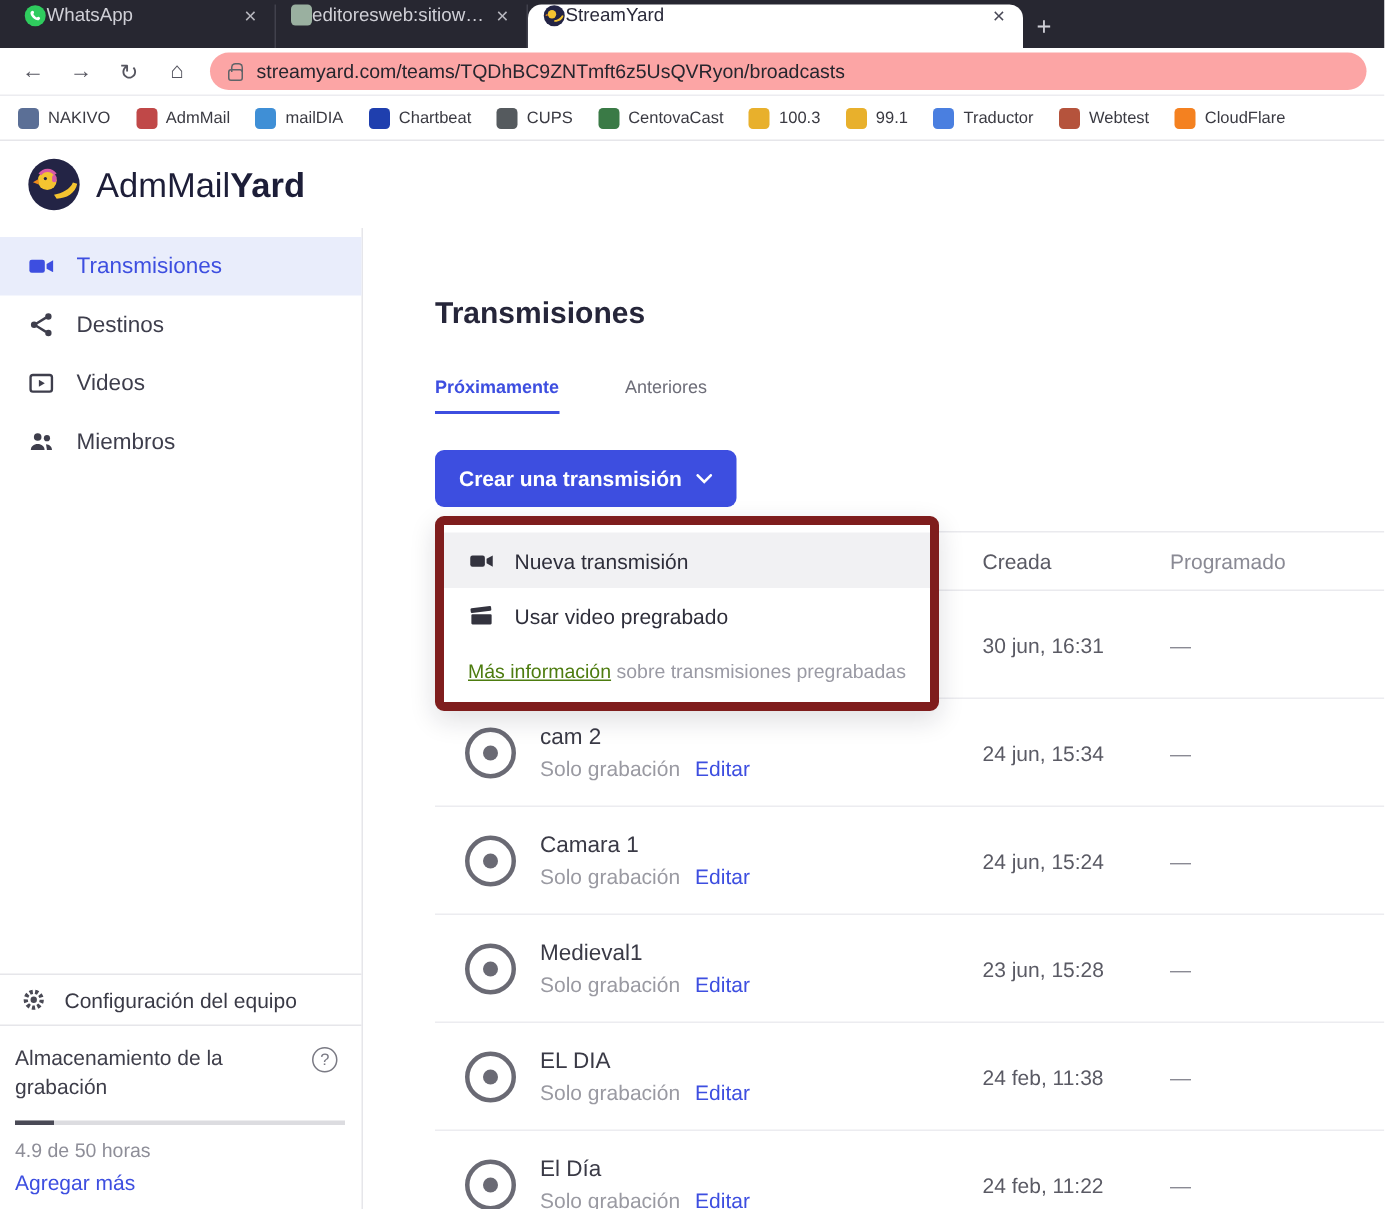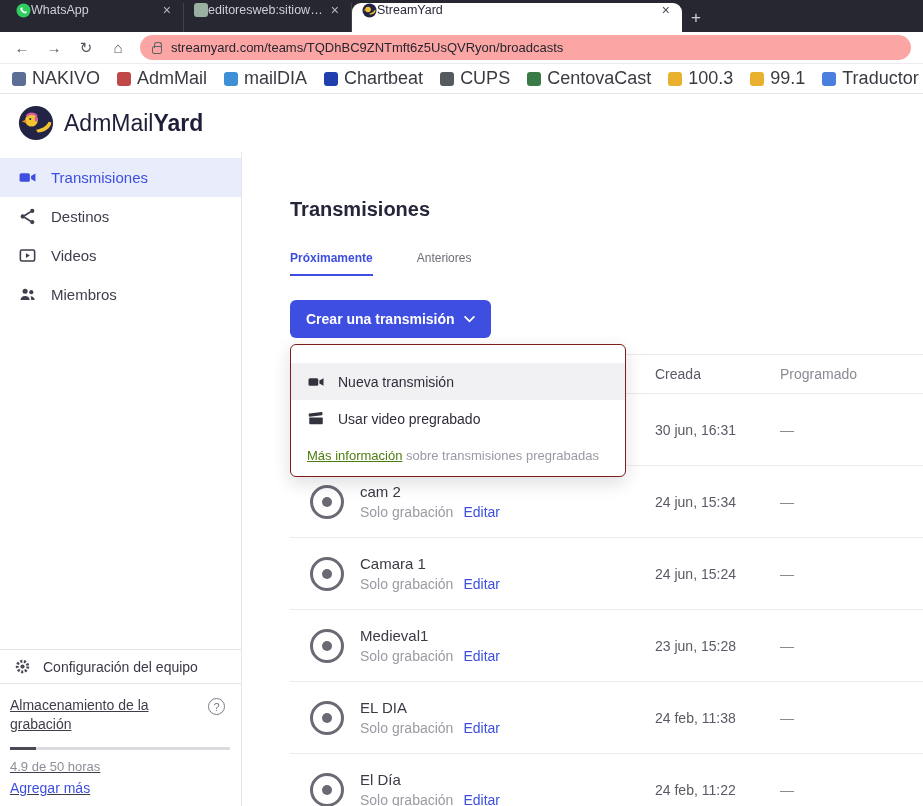--- a/index.html
+++ b/index.html
@@ -23,62 +23,62 @@
   .fav-doc { width:14px; height:14px; border-radius:3px; background:#9ab0a0; flex:none; }
 
   .addressbar { height:32px; background:#fff; border-bottom:1px solid #ececf0; display:flex; align-items:center; padding:0 12px; gap:12px; flex:none; }
   .nav-ic { color:#565660; font-size:15px; width:20px; text-align:center; cursor:pointer; }
   .url-pill { flex:1; height:25px; background:#fca5a5; border-radius:13px; display:flex; align-items:center; padding:0 12px; gap:9px; cursor:text; }
   .lock { width:10px; height:8px; border:1.5px solid #5f6368; border-radius:2px; position:relative; margin-top:4px; flex:none; }
   .lock:before { content:""; position:absolute; top:-5px; left:1px; width:6px; height:5px; border:1.5px solid #5f6368; border-bottom:none; border-radius:3px 3px 0 0; }
   .url-text { font-size:13px; color:#26262e; white-space:nowrap; overflow:hidden; }
 
   .bookmarksbar { height:30px; background:#fff; border-bottom:1px solid #e6e6ea; display:flex; align-items:center; padding:0 12px; gap:17px; flex:none; }
-  .bm { display:flex; align-items:center; gap:6px; font-size:18px; color:#3a3a42; cursor:pointer; white-space:nowrap; }
+  .bm { display:flex; align-items:center; gap:6px; font-size:11px; color:#3a3a42; cursor:pointer; white-space:nowrap; }
   .bm-ic { width:14px; height:14px; border-radius:3px; flex:none; }
 
   
   .app-header { height:58px; background:#fff; display:flex; align-items:center; padding-left:18px; gap:10px; flex:none; }
   .brand { font-size:23px; color:#1d1e38; }
   .brand b { font-weight:800; }
 
   
   .app-body { flex:1; display:flex; min-height:0; }
   .sidebar { width:242px; flex:none; border-right:1px solid #e6e6ea; background:#fff; display:flex; flex-direction:column; padding-top:6px; }
   .nav-item { height:39px; display:flex; align-items:center; gap:14px; padding:0 18px; font-size:15px; color:#3e3e4c; cursor:pointer; }
   .nav-item svg { width:19px; height:19px; flex:none; }
   .nav-item.active { background:#e9edfb; color:var(--accent); }
 
   .sidebar-bottom { margin-top:auto; }
   .sb-divider { border-top:1px solid #e6e6ea; }
   .settings-row { height:33px; display:flex; align-items:center; gap:12px; padding:0 14px; font-size:14px; color:#3a3a46; cursor:pointer; }
   .settings-row svg { width:17px; height:17px; color:#4a4a55; }
-  .storage { padding:12px 10px 10px; position:relative; font-size:14px; color:#3e3e4a;text-decoration:underline; }
+  .storage { padding:12px 10px 10px; position:relative; font-size:14px; color:#3e3e4a; }
   .storage-title { width:175px; line-height:1.35; }
   .help-circle { position:absolute; top:14px; right:16px; width:17px; height:17px; border:1.5px solid #7a7a84; border-radius:50%;
                  color:#7a7a84; font-size:11px; display:flex; align-items:center; justify-content:center; cursor:pointer; }
   .progress { margin-top:13px; height:3px; background:#dcdce0; width:220px; }
   .progress-fill { height:3px; background:#4a4a56; }
   .usage { margin-top:9px; font-size:13px; color:#8e8e98; }
   .add-more { margin-top:6px; font-size:14px; color:var(--accent); cursor:pointer; }
 
   
   .main { flex:1; padding:46px 0 0 48px; position:relative; overflow:hidden; background:#fff; }
   .page-title { font-size:20px; font-weight:700; color:#26263a; }
   .tabs { margin-top:30px; display:flex; gap:44px; }
   .tab-link { font-size:12px; color:#6d6d78; padding-bottom:9px; cursor:pointer; }
   .tab-link.active { color:var(--accent); font-weight:600; border-bottom:2px solid var(--accent); }
 
   .content { position:relative; margin-top:24px; }
   .create-btn { height:38px; background:var(--accent); color:#fff; border:none; border-radius:6px; font-size:14px; font-weight:600;
                 padding:0 16px; display:inline-flex; align-items:center; gap:9px; cursor:pointer; font-family:inherit; }
   .create-btn svg { width:11px; height:7px; }
 
-  .dropdown { position:absolute; top:44px; left:0; width:336px; background:#fff; border:1px solid #7f1d1d; border-radius:6px;
-              box-shadow:0 6px 18px rgba(20,20,40,.14); z-index:10; padding:18px 0 13px; }
+  .dropdown { position:absolute; top:44px; left:0; width:336px; background:#fff; border:6px solid #7f1d1d; border-radius:6px;
+              box-shadow:0 6px 18px rgba(20,20,40,.14); z-index:10; padding:5px 0 13px; }
   .dd-item { height:37px; display:flex; align-items:center; gap:13px; padding:0 16px; font-size:14px; color:#2e2e3a; cursor:pointer; }
   .dd-item.hl { background:#f1f1f3; }
   .dd-item svg { width:18px; height:18px; color:#33333e; flex:none; }
   .dd-info { padding:11px 16px 0; font-size:13px; color:#9a9aa4; }
   .dd-info a { color:#4d7c0f; text-decoration:underline; cursor:pointer; }
 
   .table { margin-top:16px; }
   .thead { display:flex; align-items:center; height:40px; border-top:1px solid #eaeaee; border-bottom:1px solid #eaeaee;
            font-size:14px; color:#70707a; }
   .col-name { width:365px; flex:none; display:flex; align-items:center; gap:16px; padding-left:20px; }

